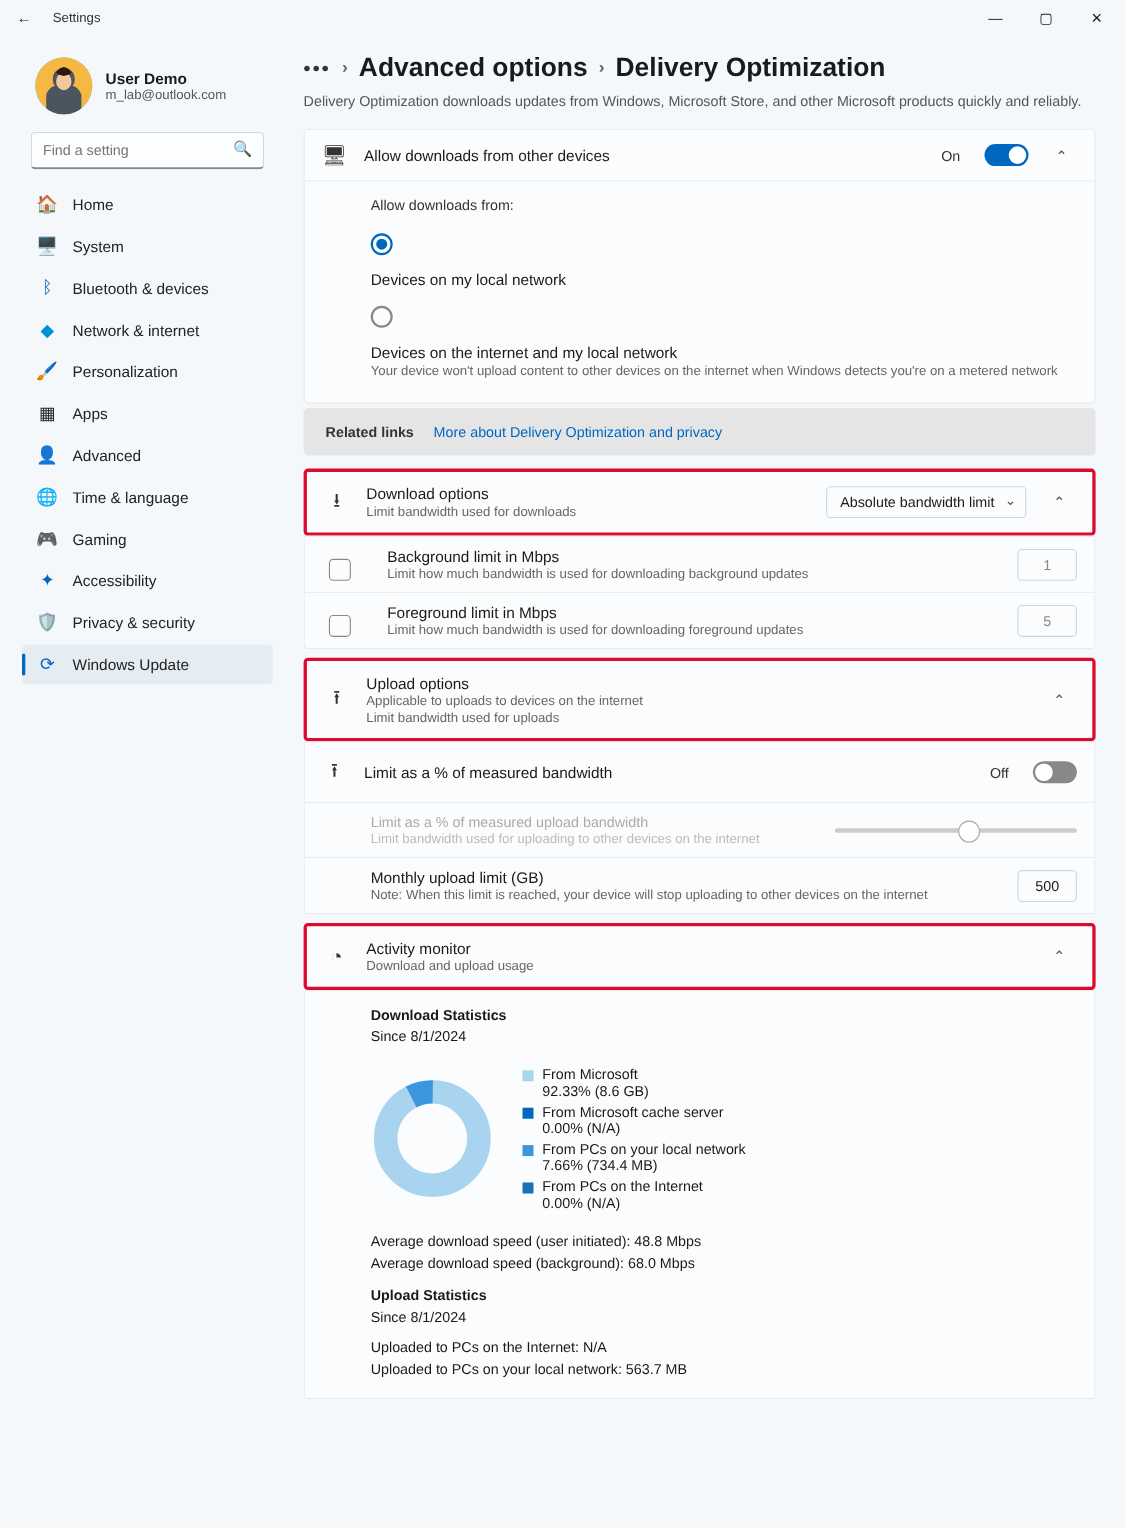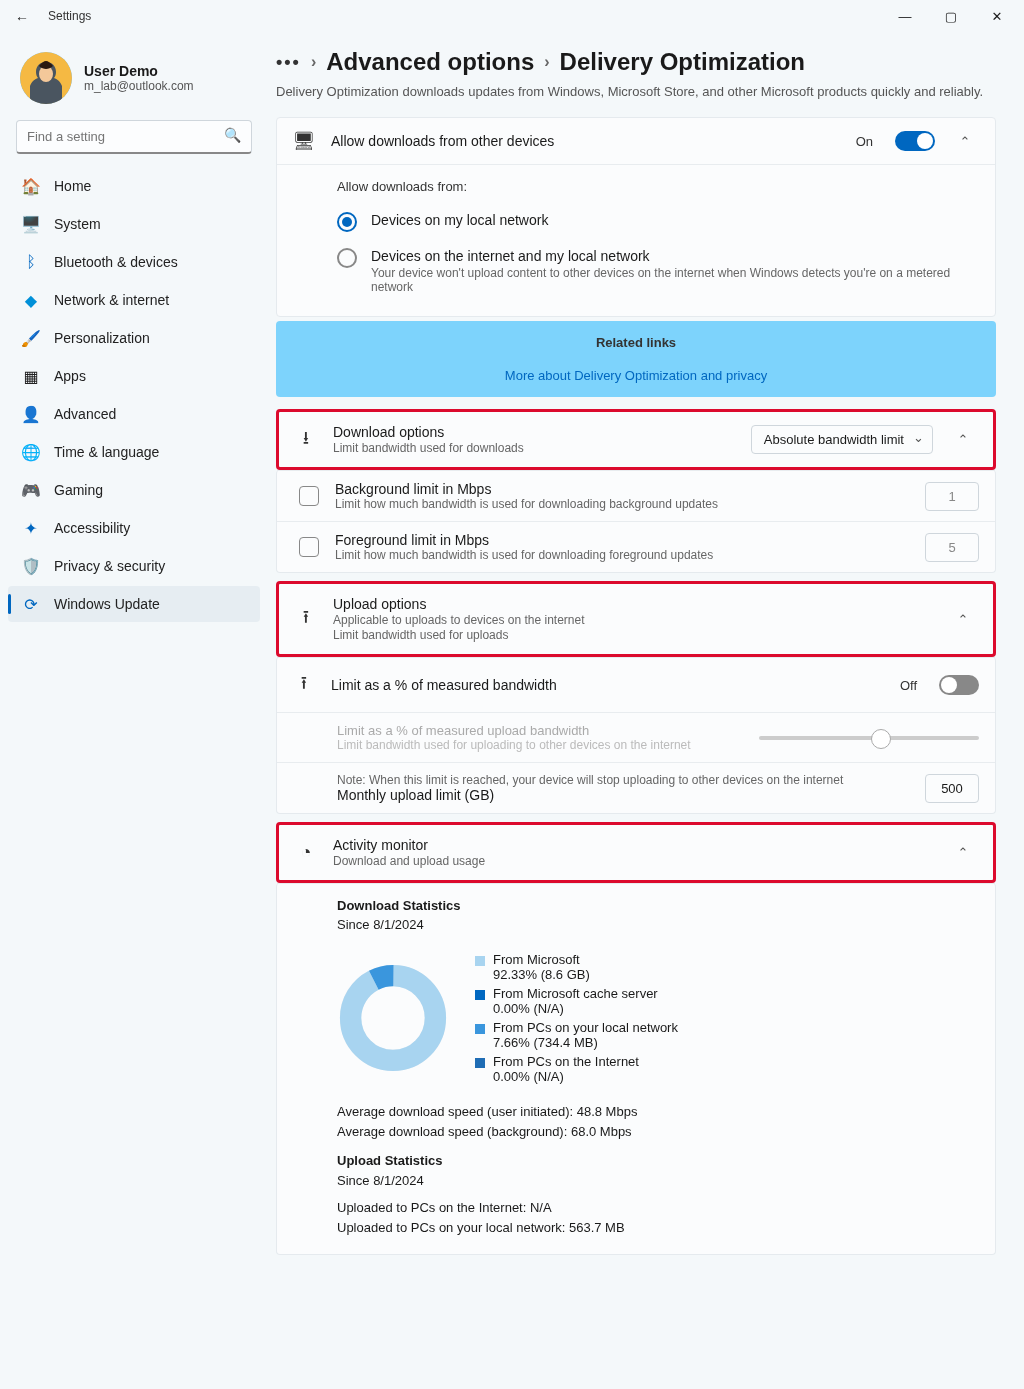--- a/index.html
+++ b/index.html
@@ -6,21 +6,21 @@
 body { background: #f4f8fa; width: 1024px; height: 1389px; overflow: hidden; color: #1a1a1a; }
 
 .titlebar { height: 32px; display: flex; align-items: center; padding: 0 4px; }
 .titlebar .back { width: 36px; text-align: center; font-size: 14px; cursor: pointer; }
 .titlebar .title { font-size: 12px; color: #333; margin-left: 8px; text-align: center; }
 .titlebar .spacer { flex: 1; }
 .titlebar .win-btn { width: 46px; height: 32px; display: flex; align-items: center; justify-content: center; cursor: pointer; font-size: 13px; }
 
 .layout { display: flex; height: calc(100% - 32px); }
 
-.sidebar { width: 268px; padding: 12px 8px; }
+.sidebar { width: 268px; padding: 12px 20px; }
 .profile { display: flex; align-items: center; gap: 12px; padding: 8px 12px 16px 12px; }
 .avatar { width: 52px; height: 52px; border-radius: 50%; background: linear-gradient(#8fc8e8, #6fb0d8); display:flex; align-items:center; justify-content:center; overflow:hidden; }
 .avatar svg { width: 52px; height: 52px; }
 .profile .name { font-size: 14px; font-weight: 600; }
 .profile .email { font-size: 12px; color: #555; }
 .searchbox { margin: 0 8px 14px 8px; position: relative; }
 .searchbox input { width: 100%; padding: 8px 34px 8px 10px; border: 1px solid #cfd6dc; border-radius: 4px; background: #fcfdfe; font-size: 13px; outline:none; border-bottom: 2px solid #888;}
 .searchbox .sicon { position: absolute; right: 10px; top: 7px; color: #555; font-size: 14px; }
 .nav { list-style: none; }
 .nav li { display: flex; align-items: center; gap: 14px; padding: 9px 14px; border-radius: 4px; cursor: pointer; font-size: 14px; color: #222; margin: 2px 0;}
@@ -44,36 +44,36 @@
 .row .onlabel { font-size:13px; margin-right: 6px; color:#333;}
 .toggle { width: 40px; height:20px; border-radius: 10px; position:relative; cursor:pointer; }
 .toggle.on { background:#0067c0; }
 .toggle.on::after { content:""; position:absolute; right:2px; top:2px; width:16px; height:16px; border-radius:50%; background:#fff; }
 .toggle.off { background:#888; }
 .toggle.off::after { content:""; position:absolute; left:2px; top:2px; width:16px; height:16px; border-radius:50%; background:#fff; }
 .chev { width: 28px; text-align:center; cursor:pointer; color:#555; font-size:13px; }
 
 .sub { border-top:1px solid #e8ecef; padding: 14px 16px 14px 60px; }
 .sub .subh { font-size:13px; color:#333; margin-bottom: 10px; }
-.radio-row { display:flex; gap:14px; padding: 8px 0; align-items:flex-start; }
+.radio-row { display:flex; gap:14px; padding: 8px 0; align-items:flex-start;flex-direction:column; }
 .radio { width:20px; height:20px; border-radius:50%; border:2px solid #888; flex-shrink:0; margin-top:0px; position:relative;}
 .radio.sel { border-color:#0067c0; }
 .radio.sel::after{content:""; position:absolute; inset:3px; border-radius:50%; background:#0067c0;}
 .radio-row .rlabel { font-size:14px; }
 .radio-row .rsub { font-size:12px; color:#666; margin-top:2px; }
 
-.related { background:#7dd3fc; padding: 14px 20px; border-radius:4px; margin-bottom: 12px; display:flex; gap:18px; align-items:center; font-size:13px;flex-direction:column; }
+.related { background:#e5e5e5; padding: 14px 20px; border-radius:4px; margin-bottom: 12px; display:flex; gap:18px; align-items:center; font-size:13px; }
 .related .rl { font-weight:600; color:#333;}
 .related a { color:#0067c0; text-decoration:none; cursor:pointer; }
 
 .hl { border: 3px solid #dc0a2d; border-radius:4px; }
 .dropdown { border:1px solid #cfd6dc; border-radius:4px; padding:6px 28px 6px 12px; font-size:13px; background:#fbfcfd; position:relative; cursor:pointer;}
 .dropdown::after{content:"⌄"; position:absolute; right:8px; top:4px; color:#555;}
 
-.check-row { display:flex; align-items:center; padding: 10px 16px; gap:16px; border-top:1px solid #e8ecef;}
+.check-row { display:flex; align-items:flex-end; padding: 10px 16px; gap:33px; border-top:1px solid #e8ecef;}
 .check-row .chk { width:20px; height:20px; border:1px solid #888; border-radius:4px; cursor:pointer; flex-shrink:0; margin-left: 6px;}
 .check-row .cbody { flex:1; }
 .check-row .ctitle { font-size:14px; }
 .check-row .cdesc { font-size:12px; color:#666; }
 .numbox { width:54px; padding:6px; border:1px solid #cfd6dc; border-radius:4px; text-align:center; font-size:13px; color:#888; background:#fbfcfd;}
 
 .disabled-row { padding: 10px 16px 10px 60px; border-top:1px solid #e8ecef; display:flex; align-items:center; gap:16px;}
 .disabled-row .dbody { flex:1; }
 .disabled-row .dtitle { font-size:13px; color:#aaa; }
 .disabled-row .ddesc { font-size:12px; color:#bbb; }
@@ -270,22 +270,22 @@
       </div>
       <div class="disabled-row">
         <div class="dbody">
           <div class="dtitle">Limit as a % of measured upload bandwidth</div>
           <div class="ddesc">Limit bandwidth used for uploading to other devices on the internet</div>
         </div>
         <div class="slider"></div>
       </div>
       <div class="disabled-row" style="padding-left:60px;">
         <div class="dbody">
+          <div style="color:#1a1a1a; font-size:14px;">Monthly upload limit (GB)</div>
           <div style="color:#666; font-size:12px;">Note: When this limit is reached, your device will stop uploading to other devices on the internet</div>
-          <div style="color:#1a1a1a; font-size:14px;">Monthly upload limit (GB)</div>
         </div>
         <input class="numbox" style="color: rgb(26, 26, 26);" value="500">
       </div>
     </div>
 
     <div class="card hl" style="margin-top:8px;">
       <div class="row">
         <div class="ricon">◔</div>
         <div class="rbody">
           <div class="rtitle">Activity monitor</div>

